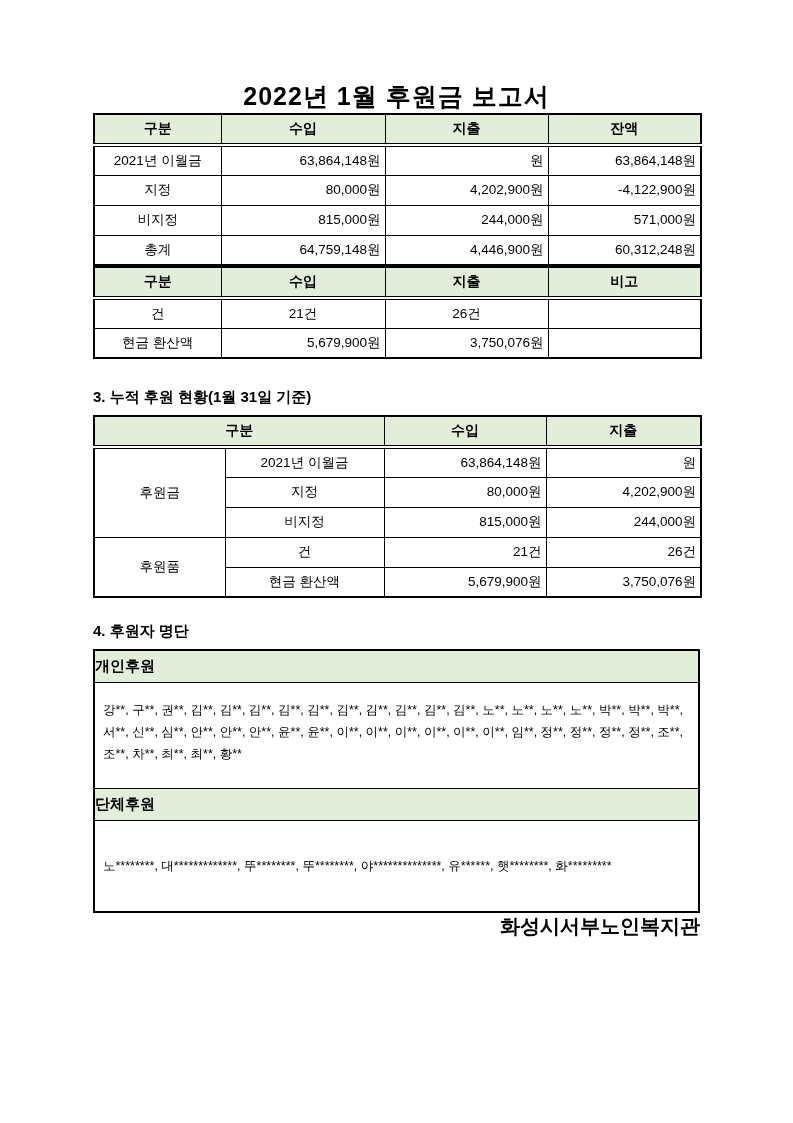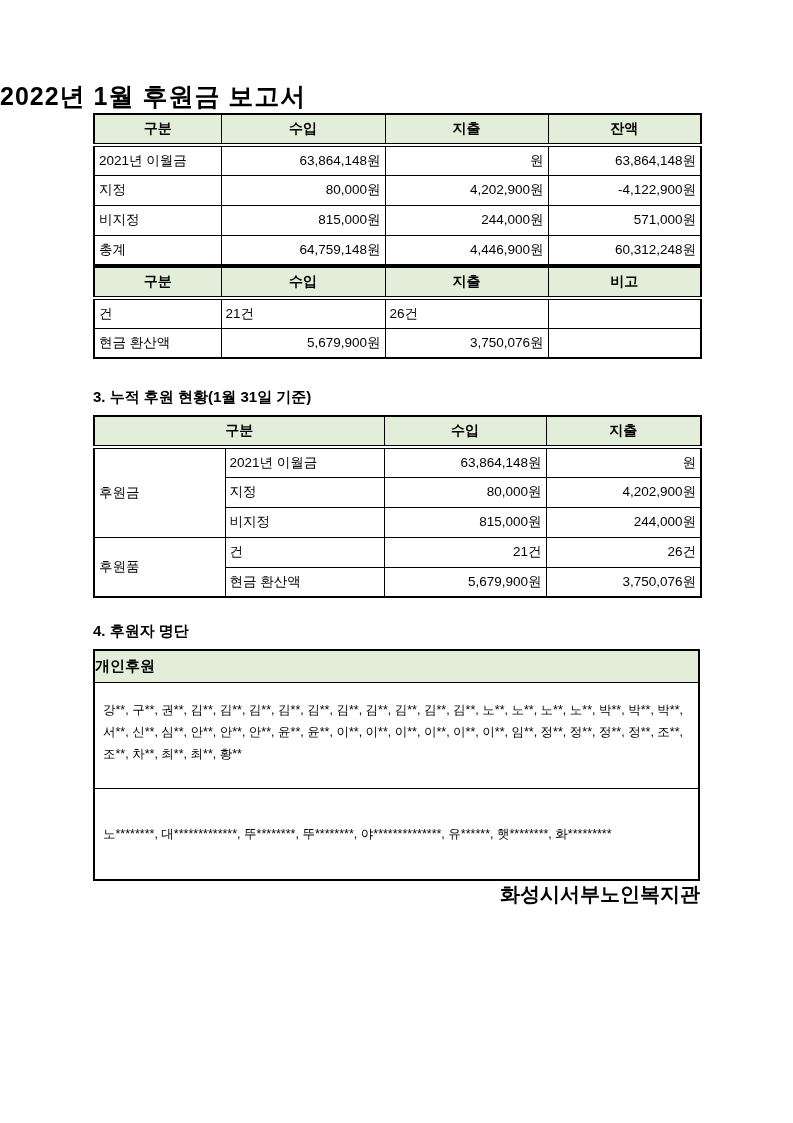--- a/index.html
+++ b/index.html
@@ -6,20 +6,21 @@
   html, body { margin: 0; padding: 0; }
   body {
     width: 793px; height: 1123px;
     background: #ffffff;
     color: #000000;
     font-family: "Liberation Sans", "DejaVu Sans", sans-serif;
   }
   .page { position: relative; width: 793px; height: 1123px; overflow: hidden; }
   .doc-title {
     padding-top: 80px;
+    text-align: center;
     font-size: 25px;
     font-weight: bold;
     letter-spacing: 1px;
   }
   .content { margin-left: 93px; width: 607px; }
   .section-heading {
     font-size: 15px;
     font-weight: bold;
     margin: 0 0 8px 0;
   }
@@ -44,21 +45,21 @@
   }
   table.rpt { border: 2px solid #000; }
   table.rpt thead th {
     background: #e2edda;
     font-weight: bold;
     font-size: 14px;
     text-align: center;
     border-bottom: 4px double #000;
     height: 31px;
   }
-  .ta-c { }
+  .ta-c { text-align: center; }
   .ta-r { text-align: right; }
 
   
   .donor-box {
     border: 2px solid #000;
     width: 607px;
     font-size: 12.5px;
   }
   .donor-bar {
     background: #e2edda;
@@ -211,19 +212,20 @@
           <td class="ta-r">5,679,900원</td>
           <td class="ta-r">3,750,076원</td>
         </tr>
       </tbody>
     </table>
 
     <div class="section-heading sh4">4. 후원자 명단</div>
     <div class="donor-box">
       <div class="donor-bar">개인후원</div>
       <div class="donor-names">강**, 구**, 권**, 김**, 김**, 김**, 김**, 김**, 김**, 김**, 김**, 김**, 김**, 노**, 노**, 노**, 노**, 박**, 박**, 박**, 서**, 신**, 심**, 안**, 안**, 안**, 윤**, 윤**, 이**, 이**, 이**, 이**, 이**, 이**, 임**, 정**, 정**, 정**, 정**, 조**, 조**, 차**, 최**, 최**, 황**</div>
+      <div class="donor-bar">단체후원</div>
       <div class="donor-names last">노********, 대*************, 뚜********, 뚜********, 야**************, 유******, 햇********, 화*********</div>
     </div>
 
     <div class="footer-org">화성시서부노인복지관</div>
 
   </div>
 </div>
 
 </body></html>

